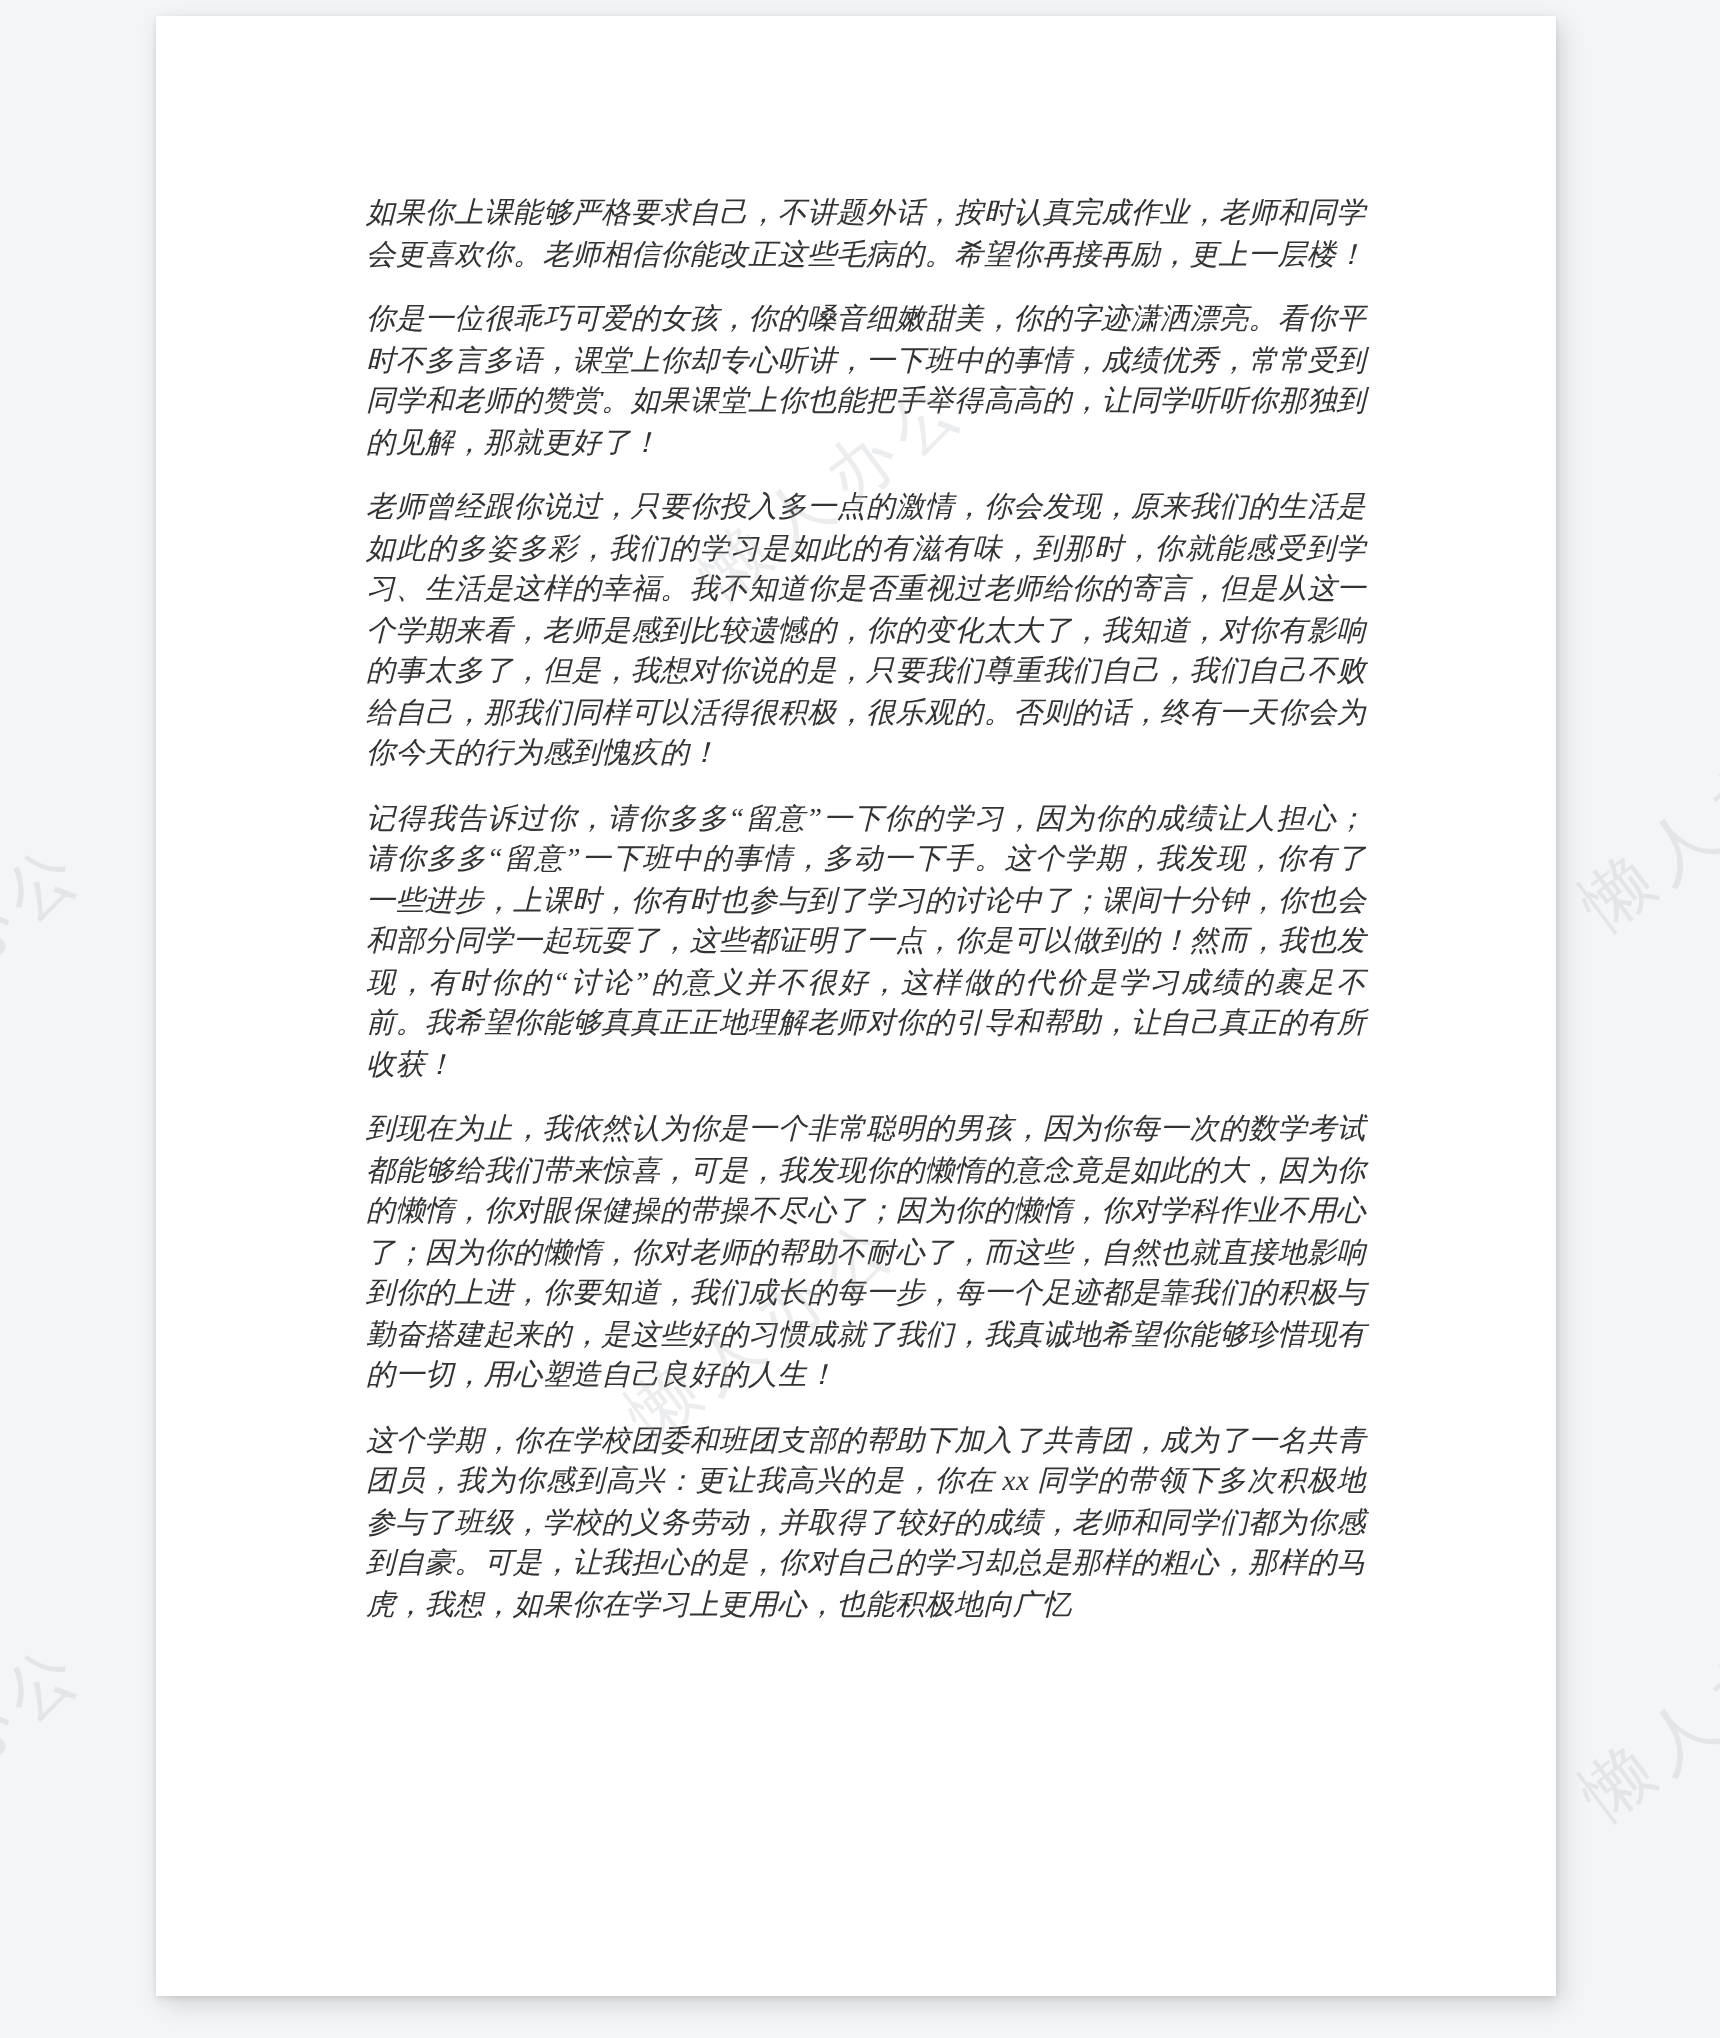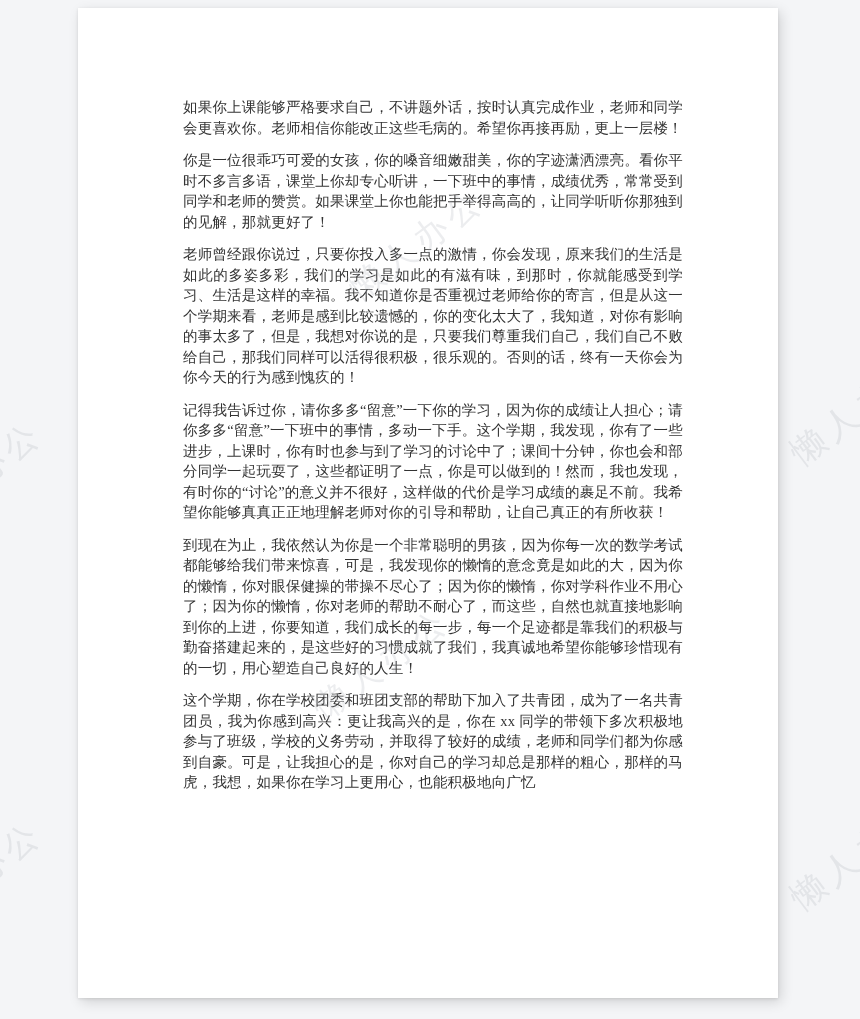--- a/index.html
+++ b/index.html
@@ -32,20 +32,21 @@
   }
   .content p {
     margin: 0 0 12px 0;
     font-size: 14.5px;
     line-height: 20.5px;
     color: #333333;
     text-align: justify;
     text-justify: inter-character;
     letter-spacing: 0.2px;
     word-break: break-all;
+    font-style: italic;
   }
   .wm-layer {
     position: absolute;
     left: 0;
     top: 0;
     width: 860px;
     height: 1019px;
     overflow: hidden;
     pointer-events: none;
   }

